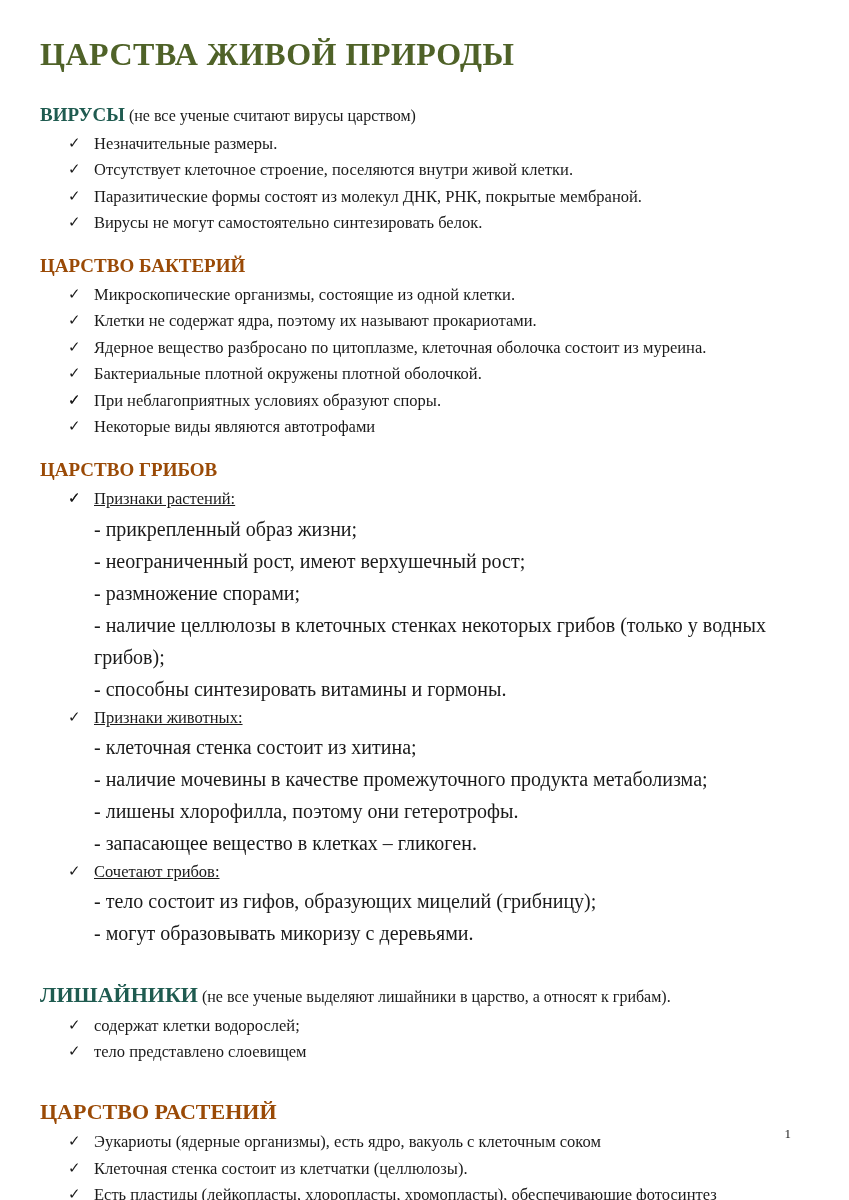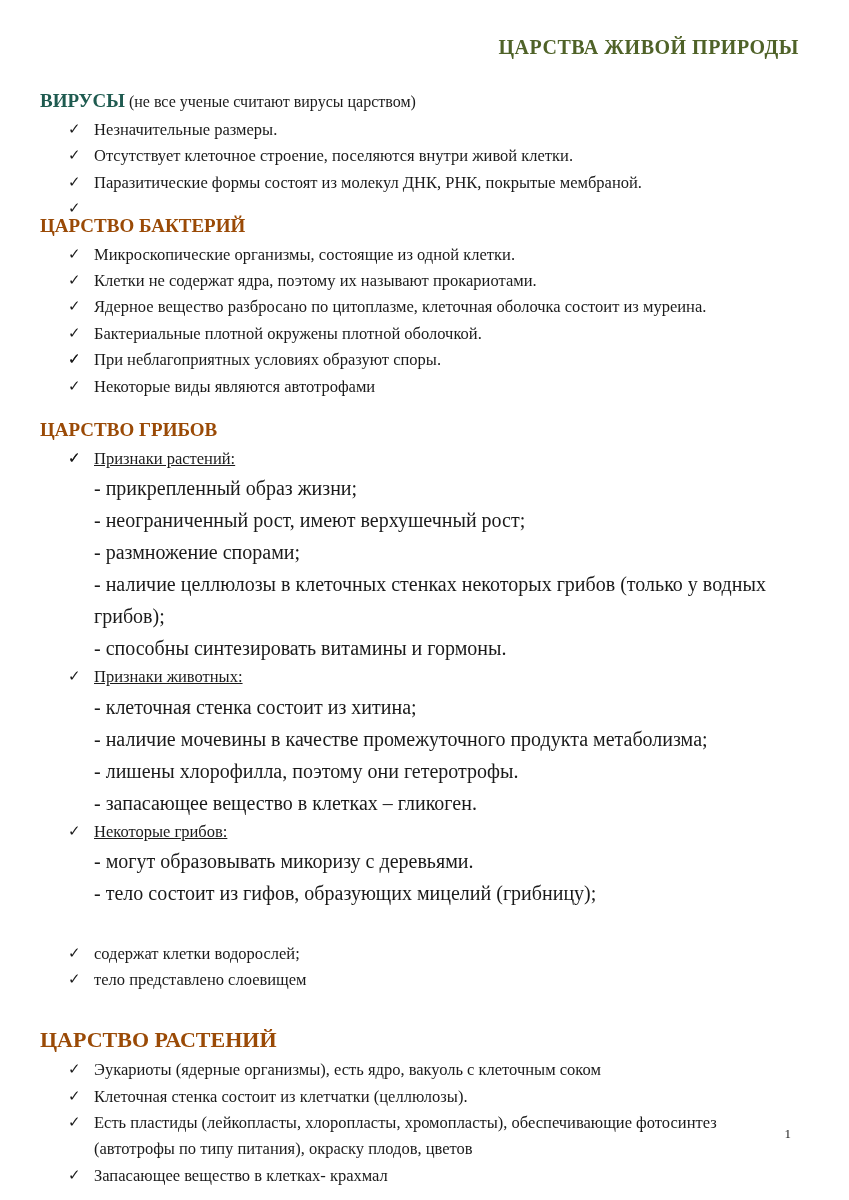--- a/index.html
+++ b/index.html
@@ -13,23 +13,23 @@
     height: 1200px;
     margin: 0 auto;
     box-sizing: border-box;
     padding: 26px 50px 0 40px;
     background: #ffffff;
     font-family: "Liberation Serif", "DejaVu Serif", serif;
     color: #1a1a1a;
     overflow: hidden;
   }
   .doc-title {
-    text-align: right;
+    text-align: left;
     color: var(--c-title, #4f6228);
-    font-size: 20px;
+    font-size: 32px;
     font-weight: bold;
     letter-spacing: 0.5px;
     margin: 10px 0 30px 0;
   }
   .section { margin-top: 18px; }
   .section.extra-gap { margin-top: 32px; }
   .heading {
     margin: 0 0 4px 0;
     font-weight: bold;
     line-height: 1.25;
@@ -78,45 +78,46 @@
 
 <div class="page" style="--c-title: #4f6228; --c-green: #1f5b50; --c-brown: #9a4a06;">
   <h1 class="doc-title">ЦАРСТВА ЖИВОЙ ПРИРОДЫ</h1>
   <div id="sections">
       <section class="section">
         <h2 class="heading green md"><span class="heading-main">ВИРУСЫ</span><span class="heading-suffix"> (не все ученые считают вирусы царством)</span></h2>
         <ul class="check-list">
           <li class="check-item"><span class="check-mark">✓</span><span class="item-text">Незначительные размеры.</span></li>
           <li class="check-item"><span class="check-mark">✓</span><span class="item-text">Отсутствует клеточное строение, поселяются внутри живой клетки.</span></li>
           <li class="check-item"><span class="check-mark">✓</span><span class="item-text">Паразитические формы состоят из молекул ДНК, РНК, покрытые мембраной.</span></li>
-          <li class="check-item"><span class="check-mark">✓</span></li>
+          <li class="check-item"><span class="check-mark">✓</span><span class="item-text">Вирусы не могут самостоятельно синтезировать белок.</span></li>
         </ul>
       </section>
       <section class="section">
         <h2 class="heading brown md"><span class="heading-main">ЦАРСТВО БАКТЕРИЙ</span></h2>
         <ul class="check-list">
           <li class="check-item"><span class="check-mark">✓</span><span class="item-text">Микроскопические организмы, состоящие из одной клетки.</span></li>
           <li class="check-item"><span class="check-mark">✓</span><span class="item-text">Клетки не содержат ядра, поэтому их называют прокариотами.</span></li>
           <li class="check-item"><span class="check-mark">✓</span><span class="item-text">Ядерное вещество разбросано по цитоплазме, клеточная оболочка состоит из муреина.</span></li>
           <li class="check-item"><span class="check-mark">✓</span><span class="item-text">Бактериальные плотной окружены плотной оболочкой.</span></li>
           <li class="check-item"><span class="check-mark">✓</span></li>
           <li class="check-item"><span class="check-mark">✓</span><span class="item-text">При неблагоприятных условиях образуют споры.</span></li>
           <li class="check-item"><span class="check-mark">✓</span><span class="item-text">Некоторые виды являются автотрофами</span></li>
         </ul>
       </section>
       <section class="section">
         <h2 class="heading brown md"><span class="heading-main">ЦАРСТВО ГРИБОВ</span></h2>
         <ul class="check-list">
           <li class="check-item"><span class="check-mark">✓</span></li>
           <li class="check-item"><span class="check-mark">✓</span><span class="item-text underline">Признаки растений:</span><div class="sub-line">- прикрепленный образ жизни;</div><div class="sub-line">- неограниченный рост, имеют верхушечный рост;</div><div class="sub-line">- размножение спорами;</div><div class="sub-line">- наличие целлюлозы в клеточных стенках некоторых грибов (только у водных грибов);</div><div class="sub-line">- способны синтезировать витамины и гормоны.</div></li>
           <li class="check-item"><span class="check-mark">✓</span><span class="item-text underline">Признаки животных:</span><div class="sub-line">- клеточная стенка состоит из хитина;</div><div class="sub-line">- наличие мочевины в качестве промежуточного продукта метаболизма;</div><div class="sub-line">- лишены хлорофилла, поэтому они гетеротрофы.</div><div class="sub-line">- запасающее вещество в клетках – гликоген.</div></li>
-          <li class="check-item"><span class="check-mark">✓</span><span class="item-text underline">Некоторые грибов:</span><div class="sub-line">- могут образовывать микоризу с деревьями.</div><div class="sub-line">- тело состоит из гифов, образующих мицелий (грибницу);</div></li>
+          <li class="check-item"><span class="check-mark">✓</span><span class="item-text underline">Сочетают грибов:</span><div class="sub-line">- тело состоит из гифов, образующих мицелий (грибницу);</div><div class="sub-line">- могут образовывать микоризу с деревьями.</div></li>
         </ul>
       </section>
       <section class="section extra-gap">
+        <h2 class="heading green lg"><span class="heading-main">ЛИШАЙНИКИ</span><span class="heading-suffix"> (не все ученые выделяют лишайники в царство, а относят к грибам).</span></h2>
         <ul class="check-list">
           <li class="check-item"><span class="check-mark">✓</span><span class="item-text">содержат клетки водорослей;</span></li>
           <li class="check-item"><span class="check-mark">✓</span><span class="item-text">тело представлено слоевищем</span></li>
         </ul>
       </section>
       <section class="section extra-gap">
         <h2 class="heading brown lg"><span class="heading-main">ЦАРСТВО РАСТЕНИЙ</span></h2>
         <ul class="check-list">
           <li class="check-item"><span class="check-mark">✓</span><span class="item-text">Эукариоты (ядерные организмы), есть ядро, вакуоль с клеточным соком</span></li>
           <li class="check-item"><span class="check-mark">✓</span><span class="item-text">Клеточная стенка состоит из клетчатки (целлюлозы).</span></li>

